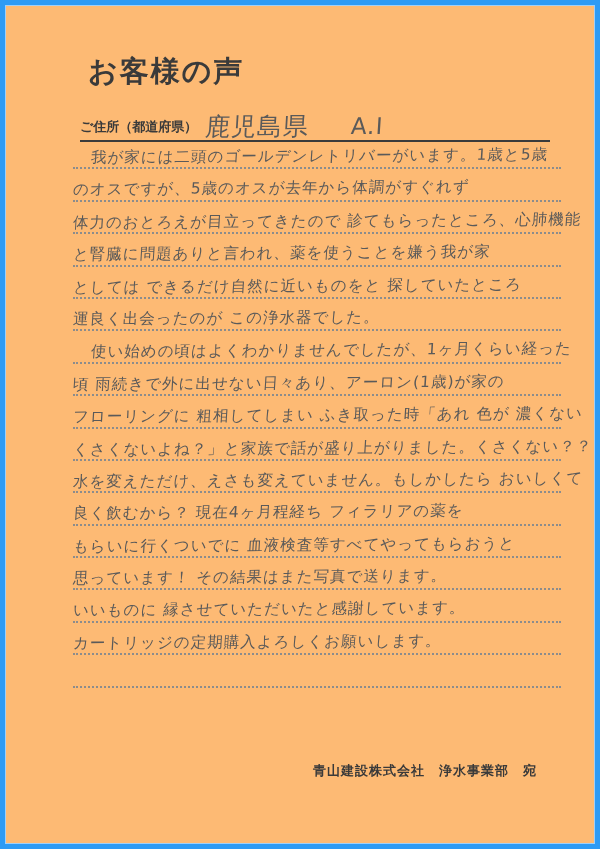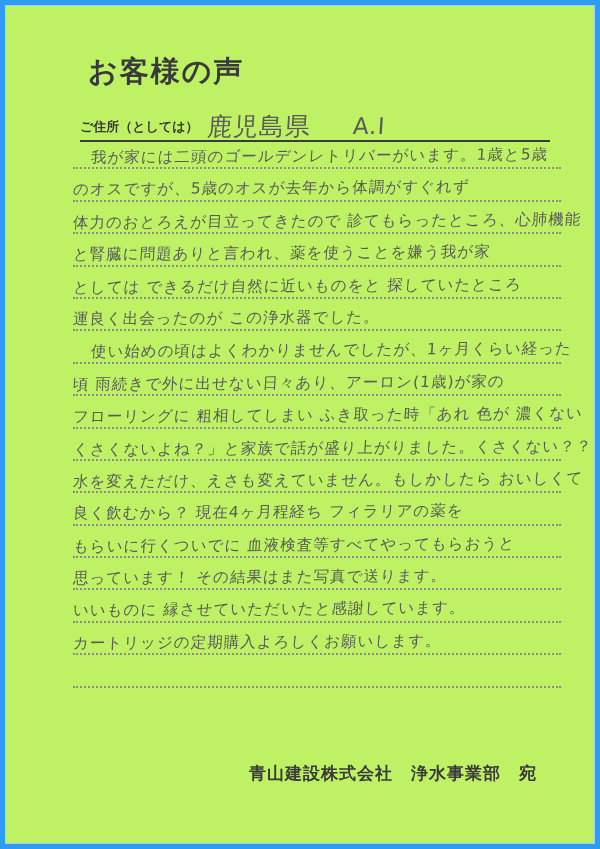--- a/index.html
+++ b/index.html
@@ -11,21 +11,21 @@
   *{margin:0;padding:0;box-sizing:border-box;}
   html,body{background:#fff;}
   body{
     width:600px;height:849px;
     font-family:"Liberation Sans","DejaVu Sans",sans-serif;
     overflow:hidden;
   }
   .page{
     position:relative;
     width:600px;height:849px;
-    background:#bef264;
+    background:#fdba74;
     border:5px solid var(--border);
     box-shadow:inset 0 0 0 1px #9fd0fa;
   }
   .title{
     position:absolute;
     left:83px;top:47px;
     font-size:29px;
     font-weight:bold;
     color:var(--print);
     letter-spacing:2px;
@@ -78,35 +78,35 @@
     font-size:15.5px;
     line-height:1.25;
     padding-bottom:1px;
   }
   .ruled-line.indent .hand{
     padding-left:18px;
   }
   .footer{
     position:absolute;
     top:757px;right:58px;
-    font-size:17px;
+    font-size:13px;
     font-weight:bold;
     color:var(--print);
     letter-spacing:1px;
   }
 </style>
 </head>
 <body>
 
 <div class="page">
 
   <h1 class="title">お客様の声</h1>
 
   <div class="form-row">
-    <span class="form-label">ご住所（としては）</span>
+    <span class="form-label">ご住所（都道府県）</span>
     <span class="hand form-value-address">鹿児島県</span>
     <span class="hand form-value-name">A.I</span>
   </div>
 
   <div class="body-lines">
     <div class="ruled-line indent">
         <span class="hand">我が家には二頭のゴールデンレトリバーがいます。1歳と5歳</span>
       </div>
     <div class="ruled-line">
         <span class="hand">のオスですが、5歳のオスが去年から体調がすぐれず</span>

